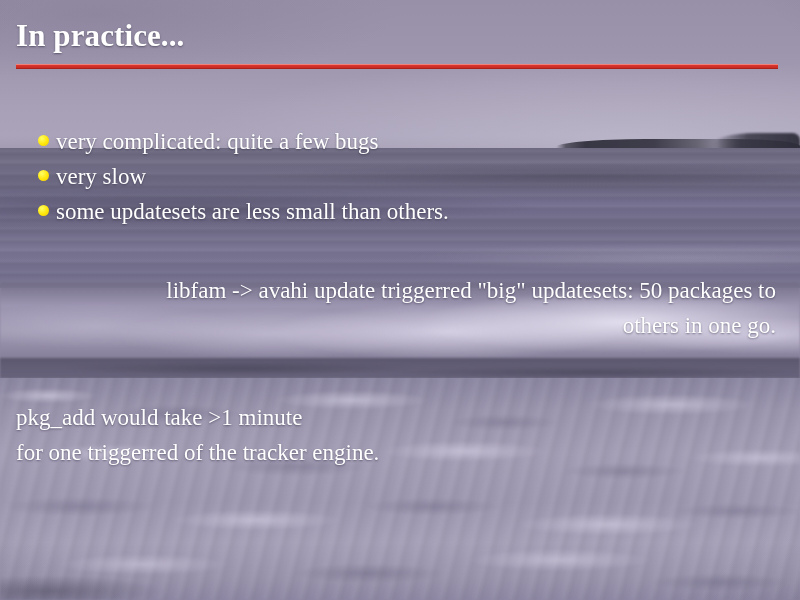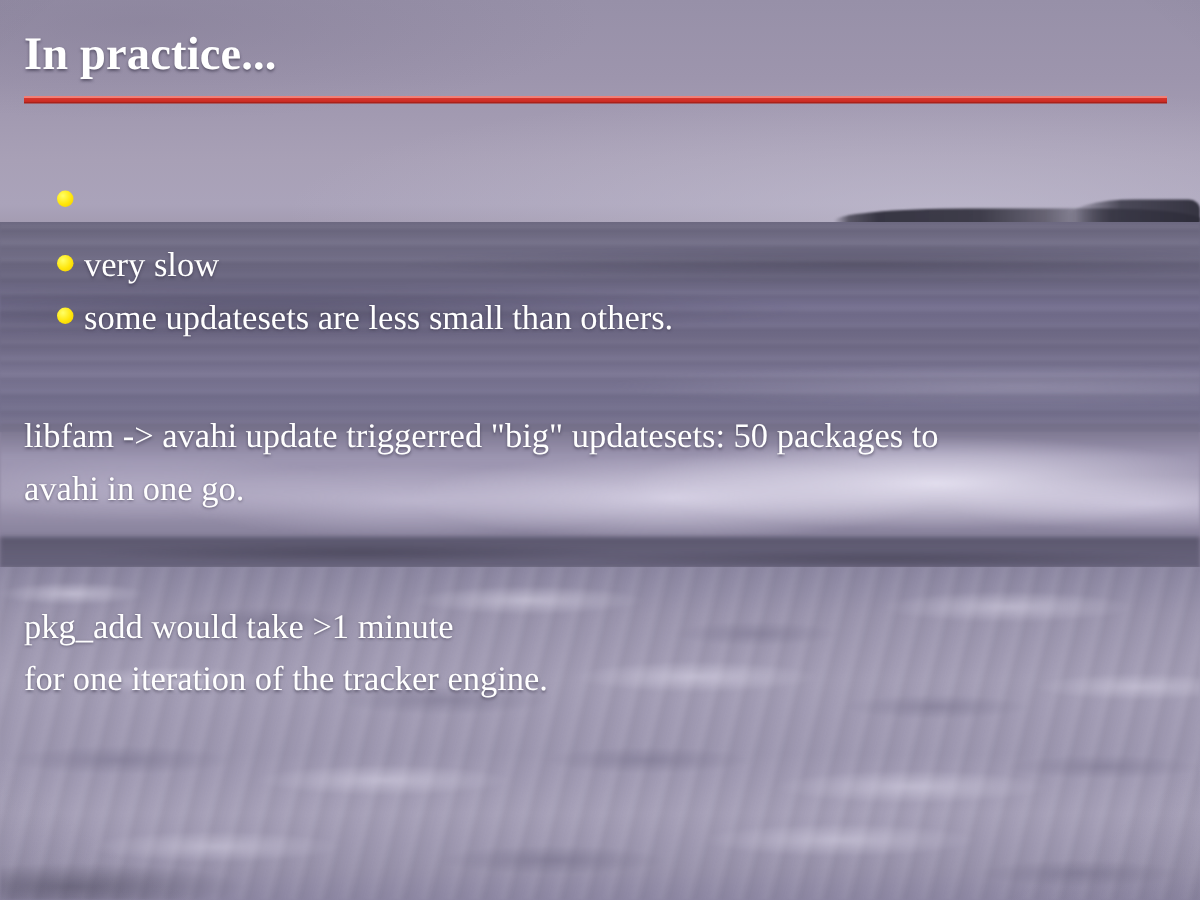--- a/index.html
+++ b/index.html
@@ -222,21 +222,21 @@
 
   .body-block {
     position: absolute;
     left: 16px;
     width: 760px;
     font-size: 23px;
     color: #ffffff;
     line-height: 35px;
     text-shadow: 0 1px 2px rgba(40,36,56,.5);
   }
-  #body-para-1 { top: 273px; }
+  #body-para-1 { top: 273px; text-align: right; }
   #body-para-2 { top: 400px; }
   .body-line { white-space: nowrap; }
 </style>
 </head>
 <body>
 
 <div id="slide">
 
   <div class="bg-layer">
     <div class="bg-sky"></div>
@@ -254,35 +254,36 @@
 
   <div class="content">
 
     <div class="slide-title">In practice...</div>
 
     <div class="title-rule"></div>
 
     <div class="bullet-list">
       <div class="bullet-item">
         <span class="bullet-dot"></span>
+        <span class="bullet-text">very complicated: quite a few bugs</span>
       </div>
       <div class="bullet-item">
         <span class="bullet-dot"></span>
         <span class="bullet-text">very slow</span>
       </div>
       <div class="bullet-item">
         <span class="bullet-dot"></span>
         <span class="bullet-text">some updatesets are less small than others.</span>
       </div>
     </div>
 
     <div class="body-block" id="body-para-1">
       <div class="body-line">libfam -&gt; avahi update triggerred "big" updatesets: 50 packages to</div>
-      <div class="body-line">avahi in one go.</div>
+      <div class="body-line">others in one go.</div>
     </div>
 
     <div class="body-block" id="body-para-2">
       <div class="body-line">pkg_add would take &gt;1 minute</div>
-      <div class="body-line">for one iteration of the tracker engine.</div>
+      <div class="body-line">for one triggerred of the tracker engine.</div>
     </div>
 
   </div>
 </div>
 
 </body></html>

